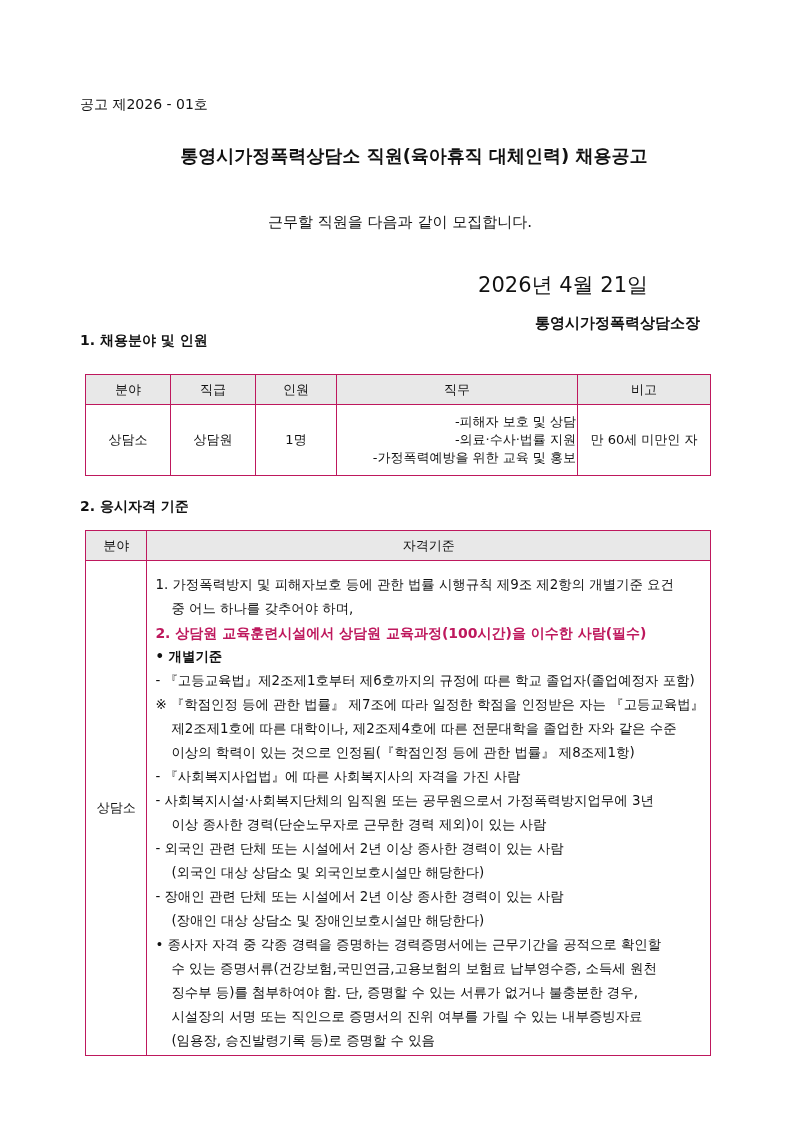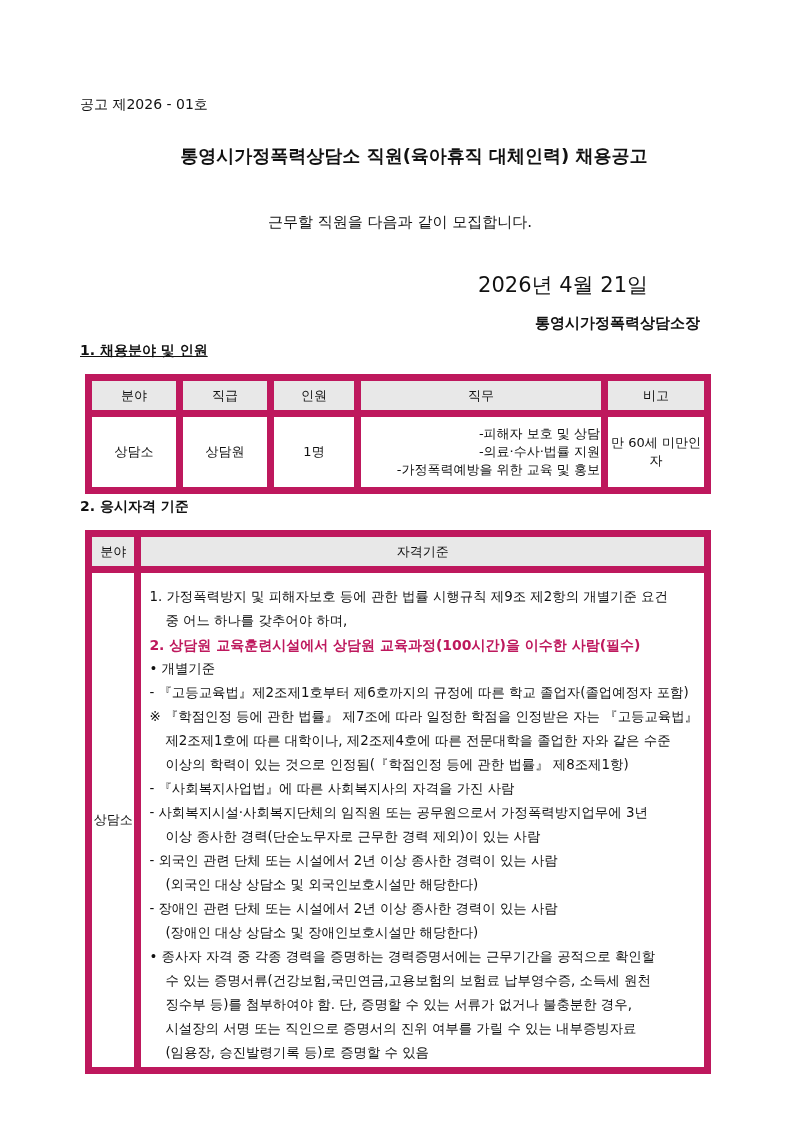--- a/index.html
+++ b/index.html
@@ -4,45 +4,45 @@
 <style>
   html, body { margin:0; padding:0; background:#ffffff; }
   body { width:800px; height:1132px; position:relative; font-family:"DejaVu Sans", sans-serif; color:#111; overflow:hidden; }
   .doc-no { position:absolute; left:80px; top:96px; font-size:14px; }
   .title { position:absolute; left:14px; width:800px; top:144px; text-align:center; font-size:18px; font-weight:bold; }
   .intro { position:absolute; left:0; width:800px; top:210px; text-align:center; font-size:15px; line-height:25px; }
   .date { position:absolute; right:152px; top:271px; font-size:21px; }
   .signer { position:absolute; right:100px; top:314px; font-size:15px; font-weight:bold; }
   .sec-title { position:absolute; left:80px; font-size:14px; font-weight:bold; }
   table { border-collapse:collapse; position:absolute; font-size:13px; }
-  td, th { border:7px solid #be185d; font-weight:normal; }
+  td, th { border:1px solid #be185d; font-weight:normal; }
   th { background:#e8e8e8; height:27px; }
   .t1 { left:85px; top:374px; width:626px; }
   .t1 td { text-align:center; height:68px; }
   .t1 td.duty { text-align:right; padding-left:8px; line-height:18px; }
   .t2 { left:85px; top:530px; width:626px; }
   .t2 td.field { text-align:center; width:78px; }
   .t2 td.crit { padding:12px 6px 2px 8px; font-size:13.4px; line-height:24px; }
   .line { display:block; white-space:nowrap; }
   .indent { padding-left:16px; }
   .blue { color:#be185d; font-weight:bold; font-size:14px; }
-  .bold { font-weight:normal; }
+  .bold { font-weight:bold; }
 </style>
 </head>
 <body>
 
 <div class="doc-no">공고 제2026 - 01호</div>
 <div class="title">통영시가정폭력상담소 직원(육아휴직 대체인력) 채용공고</div>
 <div class="intro">
   <div>근무할 직원을 다음과 같이 모집합니다.</div>
 </div>
 <div class="date">2026년 4월 21일</div>
 <div class="signer">통영시가정폭력상담소장</div>
 
-<div class="sec-title" style="top:342px;text-decoration:underline;">1. 채용분야 및 인원</div>
+<div class="sec-title" style="top:332px;">1. 채용분야 및 인원</div>
 <table class="t1">
   <tbody>
       <tr>
     <th style="width:82px">분야</th>
     <th style="width:82px">직급</th>
     <th style="width:78px">인원</th>
     <th style="width:238px">직무</th>
     <th>비고</th>
   </tr>
   <tr>

